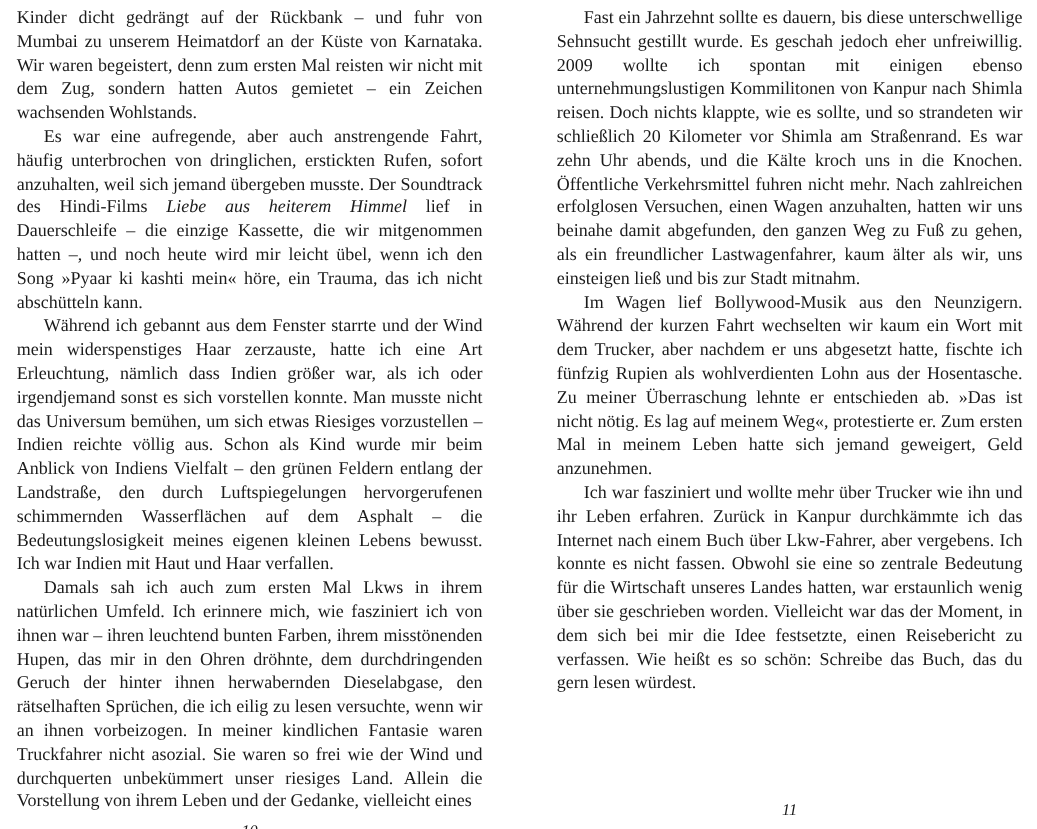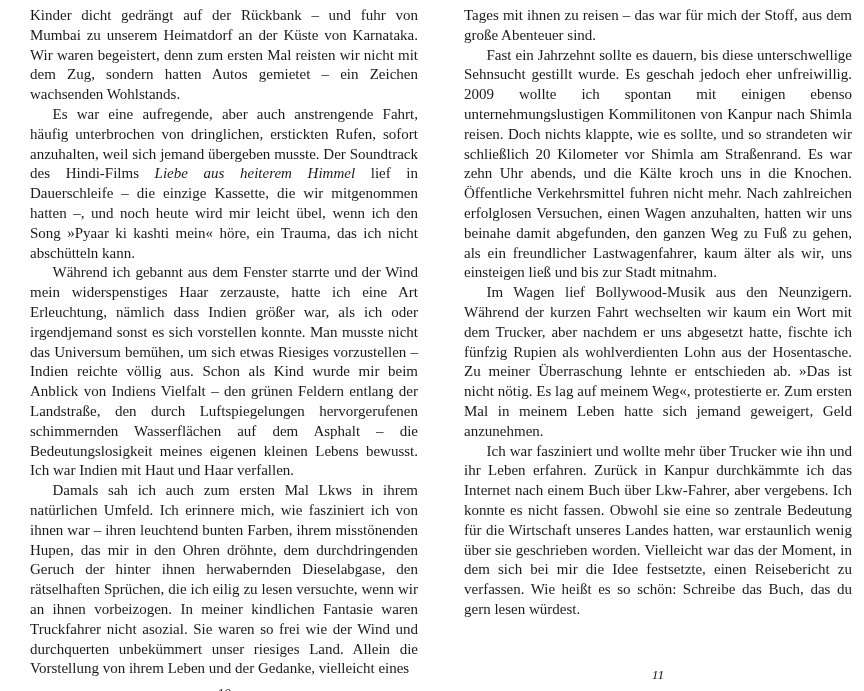--- a/index.html
+++ b/index.html
@@ -13,21 +13,21 @@
     color: #1a1a1a;
     font-family: "Liberation Serif", "DejaVu Serif", serif;
     overflow: hidden;
   }
   .spread {
     display: flex;
     justify-content: space-between;
     width: 864px;
     height: 691px;
     box-sizing: border-box;
-    padding: 6px 12px 6px 30px;
+    padding: 6px 12px 6px 14px;
   }
   .page {
     width: 388px;
     display: flex;
     flex-direction: column;
     box-sizing: border-box;
   }
   .page-text {
     flex: 1 1 auto;
   }
@@ -73,23 +73,20 @@
       </p>
       <p class="para indent">
         <span>Damals sah ich auch zum ersten Mal Lkws in ihrem natürlichen Umfeld. Ich erinnere mich, wie fasziniert ich von ihnen war – ihren leuchtend bunten Farben, ihrem misstönenden Hupen, das mir in den Ohren dröhnte, dem durchdringenden Geruch der hinter ihnen herwabernden Dieselabgase, den rätselhaften Sprüchen, die ich eilig zu lesen versuchte, wenn wir an ihnen vorbeizogen. In meiner kindlichen Fantasie waren Truckfahrer nicht asozial. Sie waren so frei wie der Wind und durchquerten unbekümmert unser riesiges Land. Allein die Vorstellung von ihrem Leben und der Gedanke, vielleicht eines</span>
       </p>
     </div>
     <div class="page-number">10</div>
   </div>
 
   <div class="page">
     <div class="page-text">
-      <p class="para">
-        <span>Tages mit ihnen zu reisen – das war für mich der Stoff, aus dem große Abenteuer sind.</span>
-      </p>
       <p class="para indent">
         <span>Fast ein Jahrzehnt sollte es dauern, bis diese unterschwellige Sehnsucht gestillt wurde. Es geschah jedoch eher unfreiwillig. 2009 wollte ich spontan mit einigen ebenso unternehmungslustigen Kommilitonen von Kanpur nach Shimla reisen. Doch nichts klappte, wie es sollte, und so strandeten wir schließlich 20 Kilometer vor Shimla am Straßenrand. Es war zehn Uhr abends, und die Kälte kroch uns in die Knochen. Öffentliche Verkehrsmittel fuhren nicht mehr. Nach zahlreichen erfolglosen Versuchen, einen Wagen anzuhalten, hatten wir uns beinahe damit abgefunden, den ganzen Weg zu Fuß zu gehen, als ein freundlicher Lastwagenfahrer, kaum älter als wir, uns einsteigen ließ und bis zur Stadt mitnahm.</span>
       </p>
       <p class="para indent">
         <span>Im Wagen lief Bollywood-Musik aus den Neunzigern. Während der kurzen Fahrt wechselten wir kaum ein Wort mit dem Trucker, aber nachdem er uns abgesetzt hatte, fischte ich fünfzig Rupien als wohlverdienten Lohn aus der Hosentasche. Zu meiner Überraschung lehnte er entschieden ab. »Das ist nicht nötig. Es lag auf meinem Weg«, protestierte er. Zum ersten Mal in meinem Leben hatte sich jemand geweigert, Geld anzunehmen.</span>
       </p>
       <p class="para indent">
         <span>Ich war fasziniert und wollte mehr über Trucker wie ihn und ihr Leben erfahren. Zurück in Kanpur durchkämmte ich das Internet nach einem Buch über Lkw-Fahrer, aber vergebens. Ich konnte es nicht fassen. Obwohl sie eine so zentrale Bedeutung für die Wirtschaft unseres Landes hatten, war erstaunlich wenig über sie geschrieben worden. Vielleicht war das der Moment, in dem sich bei mir die Idee festsetzte, einen Reisebericht zu verfassen. Wie heißt es so schön: Schreibe das Buch, das du gern lesen würdest.</span>
       </p>
     </div>

